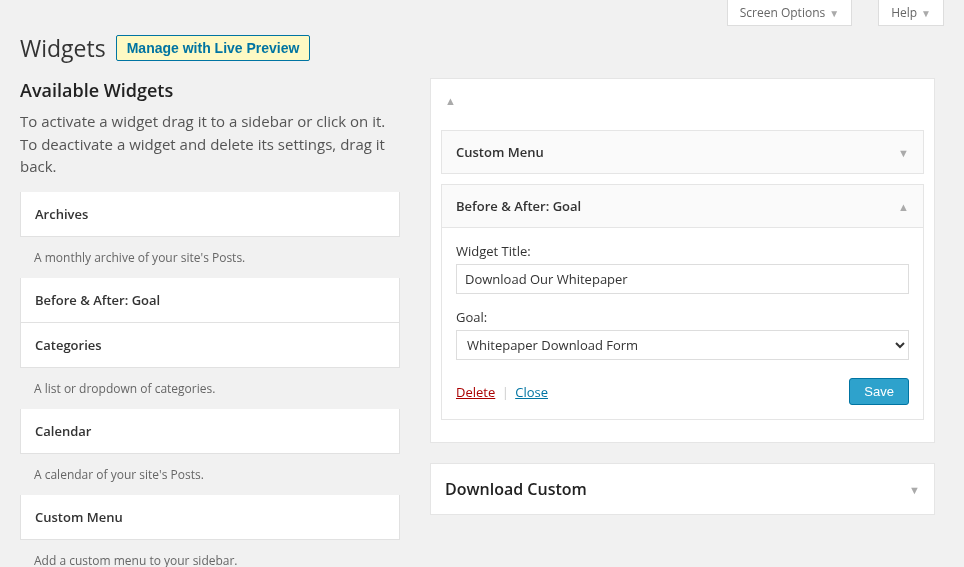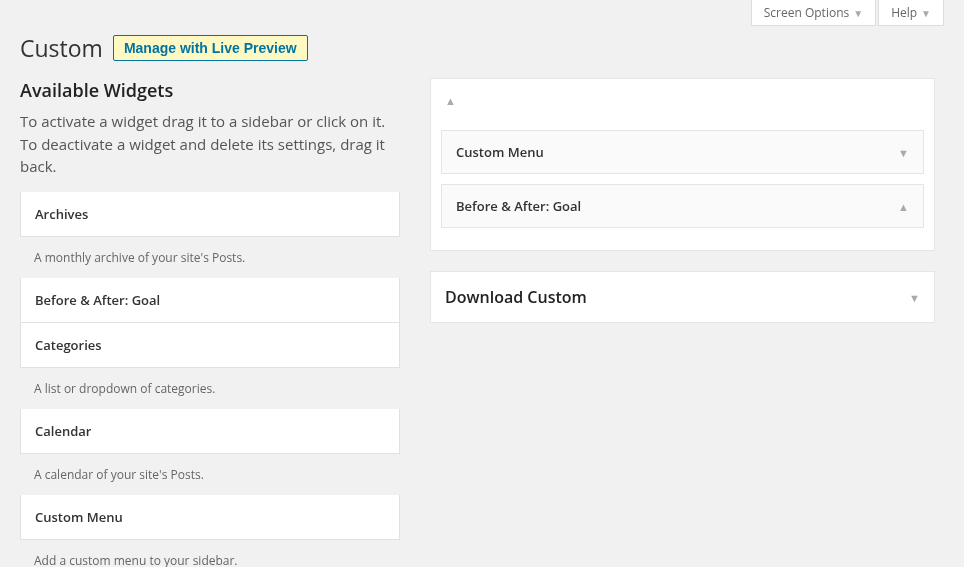--- a/index.html
+++ b/index.html
@@ -9,21 +9,21 @@
       color: #333;
       font-size: 13px;
       width: 964px;
       height: 567px;
       overflow: hidden;
     }
     .top-controls {
       display: flex;
       justify-content: flex-end;
       padding: 0 20px 0 0;
-      gap: 2px;
+      gap: 26px;
     }
     .tab-btn {
       background: #fff;
       border: 1px solid #ddd;
       border-top: none;
       padding: 4px 12px;
       font-size: 12px;
       color: #666;
       cursor: pointer;
       display: flex;
@@ -194,21 +194,21 @@
     <span>Screen Options</span>
     <span class="tri">▼</span>
   </div>
   <div class="tab-btn">
     <span>Help</span>
     <span class="tri">▼</span>
   </div>
 </div>
 
 <div class="header-row">
-  <h1 class="page-title">Custom</h1>
+  <h1 class="page-title">Widgets</h1>
   <button class="manage-btn">Manage with Live Preview</button>
 </div>
 
 <div class="columns">
   <div class="col-left">
     <h2 class="section-heading">Available Widgets</h2>
     <p class="section-desc">To activate a widget drag it to a sidebar or click on it. To deactivate a widget and delete its settings, drag it back.</p>
 
     <div class="avail-group">
       <div class="widget-item-head">Archives</div>
@@ -242,20 +242,36 @@
             <span>Custom Menu</span>
             <span class="tri">▼</span>
           </div>
         </div>
 
         <div class="wi">
           <div class="wi-head">
             <span>Before &amp; After: Goal</span>
             <span class="tri">▲</span>
           </div>
+          <div class="wi-body">
+            <label class="field-label">Widget Title:</label>
+            <input class="field-input" type="text" value="Download Our Whitepaper" style="">
+            <label class="field-label">Goal:</label>
+            <select class="field-select">
+              <option>Whitepaper Download Form</option>
+            </select>
+            <div class="wi-footer">
+              <div>
+                <a class="link-delete">Delete</a>
+                <span class="sep">|</span>
+                <a class="link-close">Close</a>
+              </div>
+              <button class="save-btn">Save</button>
+            </div>
+          </div>
         </div>
       </div>
     </div>
 
     <div class="sidebar-box">
       <div class="sidebar-head">
         <span>Download Custom</span>
         <span class="tri">▼</span>
       </div>
     </div>

